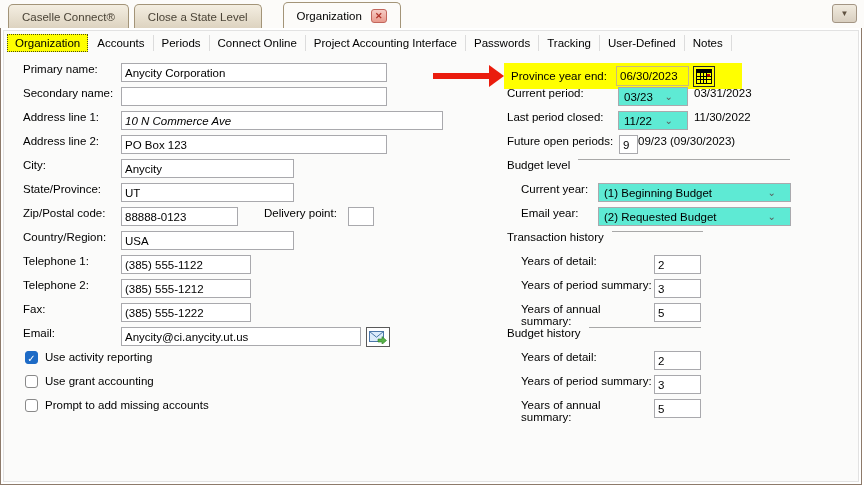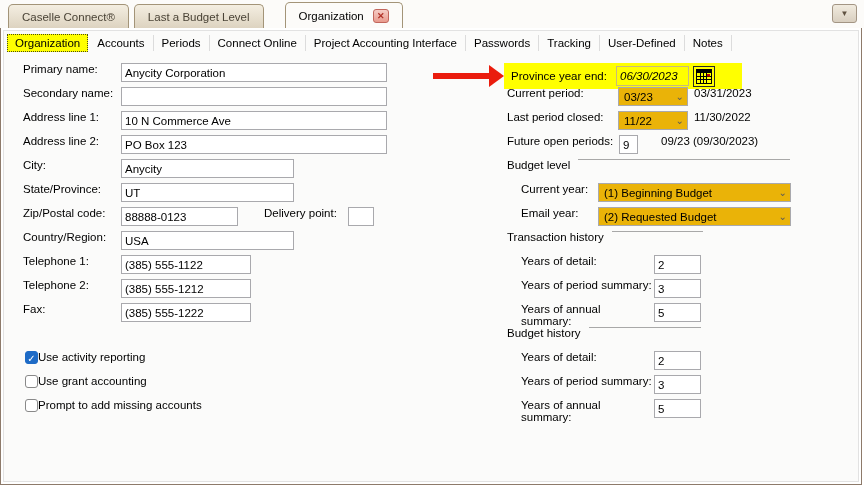--- a/index.html
+++ b/index.html
@@ -29,55 +29,55 @@
   .pagetabs { position:absolute; top:1px; left:3px; right:3px; height:21px; display:flex; align-items:center; }
   .ptab { padding:2px 8px; border-right:1px solid #dcdcdc; white-space:nowrap; cursor:pointer; }
   .ptab.sel { background:#ffff00; border:1px dotted #4c4c10; padding:2px 7px; margin-right:1px; }
 
   
   .content { position:absolute; left:1px; top:22px; right:1px; bottom:1px; }
   .r { position:absolute; height:24px; display:flex; align-items:flex-start; }
   .llab { display:inline-block; width:98px; }
   .ti { height:19px; border:1px solid #a9a9ad; background:#fff; font-family:"Liberation Sans",sans-serif;
         font-size:11.5px; padding:0 3px; color:#000; }
-  .combo { height:19px; border:1px solid #a9a9ad; background:#eab308; display:flex; align-items:center;
-           justify-content:space-between; padding:0 3px 0 5px; cursor:pointer; }
+  .combo { height:19px; border:1px solid #a9a9ad; background:#5eead4; display:flex; align-items:center;
+           justify-content:space-between; padding:0 14px 0 5px; cursor:pointer; }
   .chev { color:#5a5a5a; font-size:10px; line-height:10px; }
   .grp { color:#000; }
   .gline { height:1px; background:#a8a8a8; flex:1; margin-left:8px; margin-right:2px; }
   .cb { width:13px; height:13px; border-radius:3px; border:1px solid #898989; background:#fff; cursor:pointer; }
   .cb.on { background:#1e6bc6; border-color:#1e6bc6; color:#fff; font-size:10px; line-height:13px; text-align:center; }
-  .cblab { margin-left:0; }
+  .cblab { margin-left:7px; }
 
   
   .hl-band { position:absolute; left:499px; top:10px; width:238px; height:26px; background:#ffff00;
              display:flex; align-items:center; }
   .yinput { height:20px; width:73px; background:#ffff00; border:1px solid #c9ba7c; font-family:"Liberation Sans",sans-serif;
-            font-size:11.5px; padding:0 3px; color:#000;font-style:italic; }
+            font-size:11.5px; padding:0 3px; color:#000; }
   .calbtn { width:22px; height:21px; margin-left:4px; background:#ffff00; border:1px solid #2a2a2a;
             display:flex; align-items:center; justify-content:center; padding:0; cursor:pointer; }
   .arrow-shaft { position:absolute; left:428px; top:20px; width:58px; height:6px; background:#ea1c0d; }
   .arrow-head { position:absolute; left:484px; top:12px; width:0; height:0;
                 border-left:15px solid #ea1c0d; border-top:11px solid transparent; border-bottom:11px solid transparent; }
 
   .mailbtn { width:24px; height:20px; margin-left:5px; background:#fff; border:1px solid #5a5a5a;
              display:flex; align-items:center; justify-content:center; padding:0; cursor:pointer; }
 </style>
 </head>
 <body>
 
 <div class="screen">
 
   <div class="mdibar">
     <div class="mditabs">
       <div class="mditab">
         <span>Caselle Connect®</span>
       </div>
       <div class="mditab">
-        <span>Last a Budget Level</span>
+        <span>Close a State Level</span>
       </div>
       <div class="mditab active">
         <span>Organization</span>
         <span class="closebtn">✕</span>
       </div>
     </div>
     <div class="winmenu">
       <span>▼</span>
     </div>
   </div>
@@ -102,21 +102,21 @@
         <div class="r" style="top:10px;left:18px">
           <span class="llab">Primary name:</span>
           <input class="ti" style="width: 266px;" value="Anycity Corporation">
         </div>
         <div class="r" style="top:34px;left:18px">
           <span class="llab">Secondary name:</span>
           <input class="ti" style="width: 266px;" value="">
         </div>
         <div class="r" style="top:58px;left:18px">
           <span class="llab">Address line 1:</span>
-          <input class="ti" style="width: 266px;" value="10 N Commerce Ave">
+          <input class="ti" style="width: 322px; font-style: italic;" value="10 N Commerce Ave">
         </div>
         <div class="r" style="top:82px;left:18px">
           <span class="llab">Address line 2:</span>
           <input class="ti" style="width: 266px;" value="PO Box 123">
         </div>
         <div class="r" style="top:106px;left:18px">
           <span class="llab">City:</span>
           <input class="ti" style="width: 173px;" value="Anycity">
         </div>
         <div class="r" style="top:130px;left:18px">
@@ -137,20 +137,31 @@
           <span class="llab">Telephone 1:</span>
           <input class="ti" style="width: 130px;" value="(385) 555-1122">
         </div>
         <div class="r" style="top:226px;left:18px">
           <span class="llab">Telephone 2:</span>
           <input class="ti" style="width: 130px;" value="(385) 555-1212">
         </div>
         <div class="r" style="top:250px;left:18px">
           <span class="llab">Fax:</span>
           <input class="ti" style="width: 130px;" value="(385) 555-1222">
+        </div>
+        <div class="r" style="top:274px;left:18px">
+          <span class="llab">Email:</span>
+          <input class="ti" style="width: 240px;" value="Anycity@ci.anycity.ut.us">
+          <button class="mailbtn">
+            <svg width="18" height="14" viewBox="0 0 18 14">
+              <rect x="0.5" y="1.5" width="14" height="10" fill="#dcecfb" stroke="#4a76a8"></rect>
+              <path d="M0.5 1.5 L7.5 7.2 L14.5 1.5" stroke="#4a76a8" fill="none"></path>
+              <path d="M9 9 h4 v-2.4 l4.5 3.9 -4.5 3.9 V12 h-4 z" fill="#57b348" stroke="#2d7d26" stroke-width="0.6"></path>
+            </svg>
+          </button>
         </div>
         <div class="r" style="top:298px;left:20px">
           <span class="cb on"><span>✓</span></span>
           <span class="cblab">Use activity reporting</span>
         </div>
         <div class="r" style="top:346px;left:20px">
           <span class="cb"></span>
           <span class="cblab">Prompt to add missing accounts</span>
         </div>
         <div class="r" style="top:322px;left:20px">
@@ -190,21 +201,21 @@
           <div class="combo" style="width:70px">
             <span>11/22</span>
             <span class="chev">⌄</span>
           </div>
           <span style="margin-left:6px">11/30/2022</span>
         </div>
 
         <div class="r" style="top:82px;left:502px">
           <span style="width:112px">Future open periods:</span>
           <input class="ti" style="width: 19px;" value="9">
-          <span style="margin-left:23px">09/23 (09/30/2023)</span>
+          <span style="margin-left:0">09/23 (09/30/2023)</span>
         </div>
 
         <div class="r" style="top:106px;left:502px;width:285px">
           <span class="grp">Budget level</span>
           <span class="gline"></span>
         </div>
 
         <div class="r" style="top:130px;left:516px">
           <span style="width:77px">Current year:</span>
           <div class="combo" style="width:193px">

